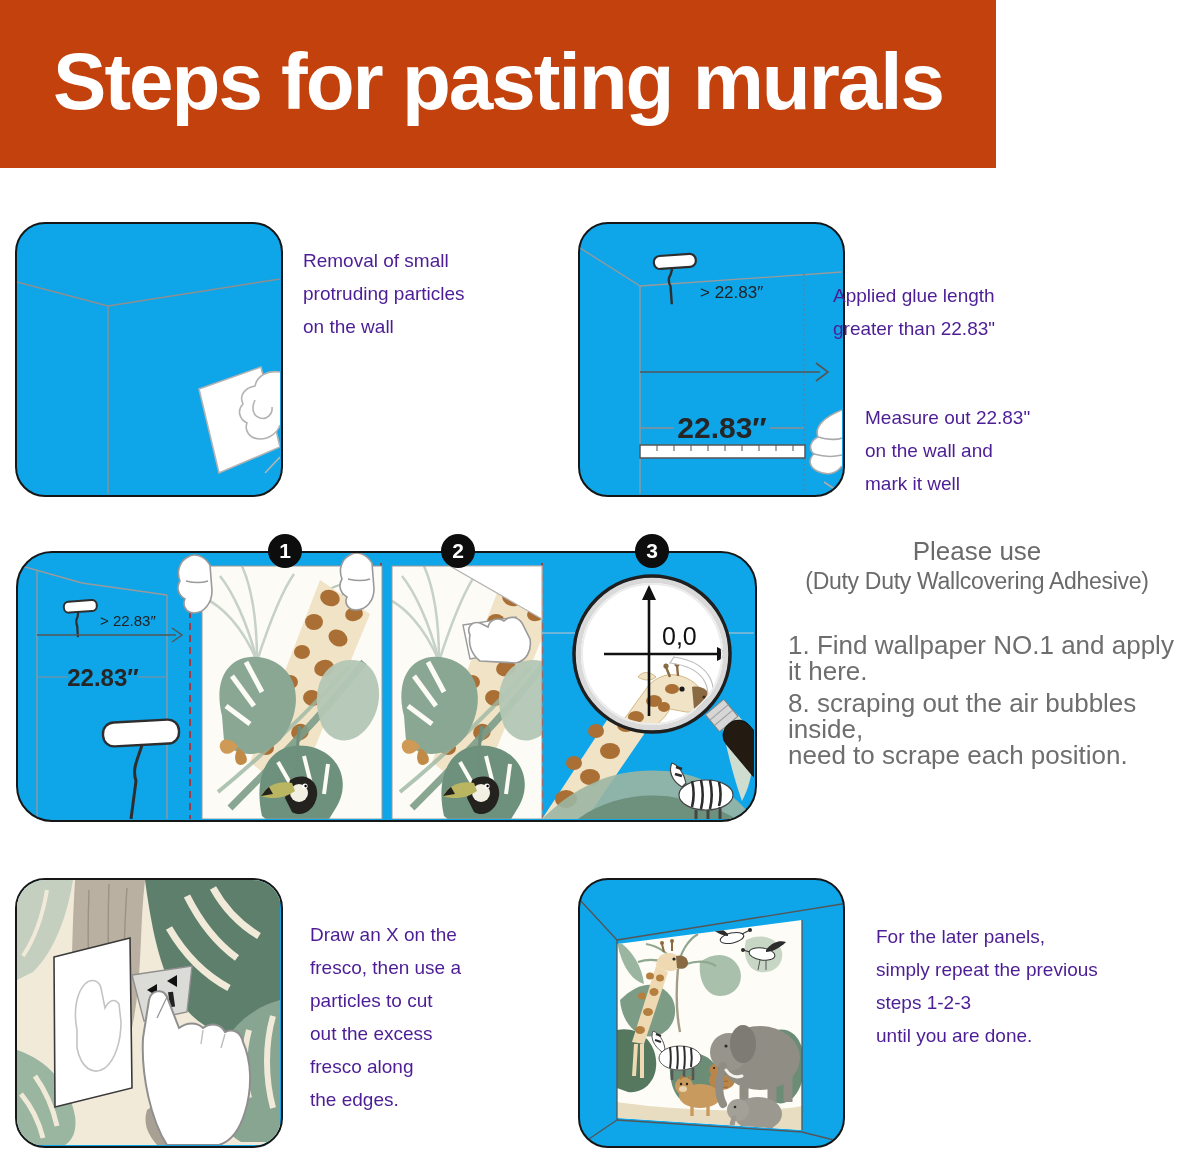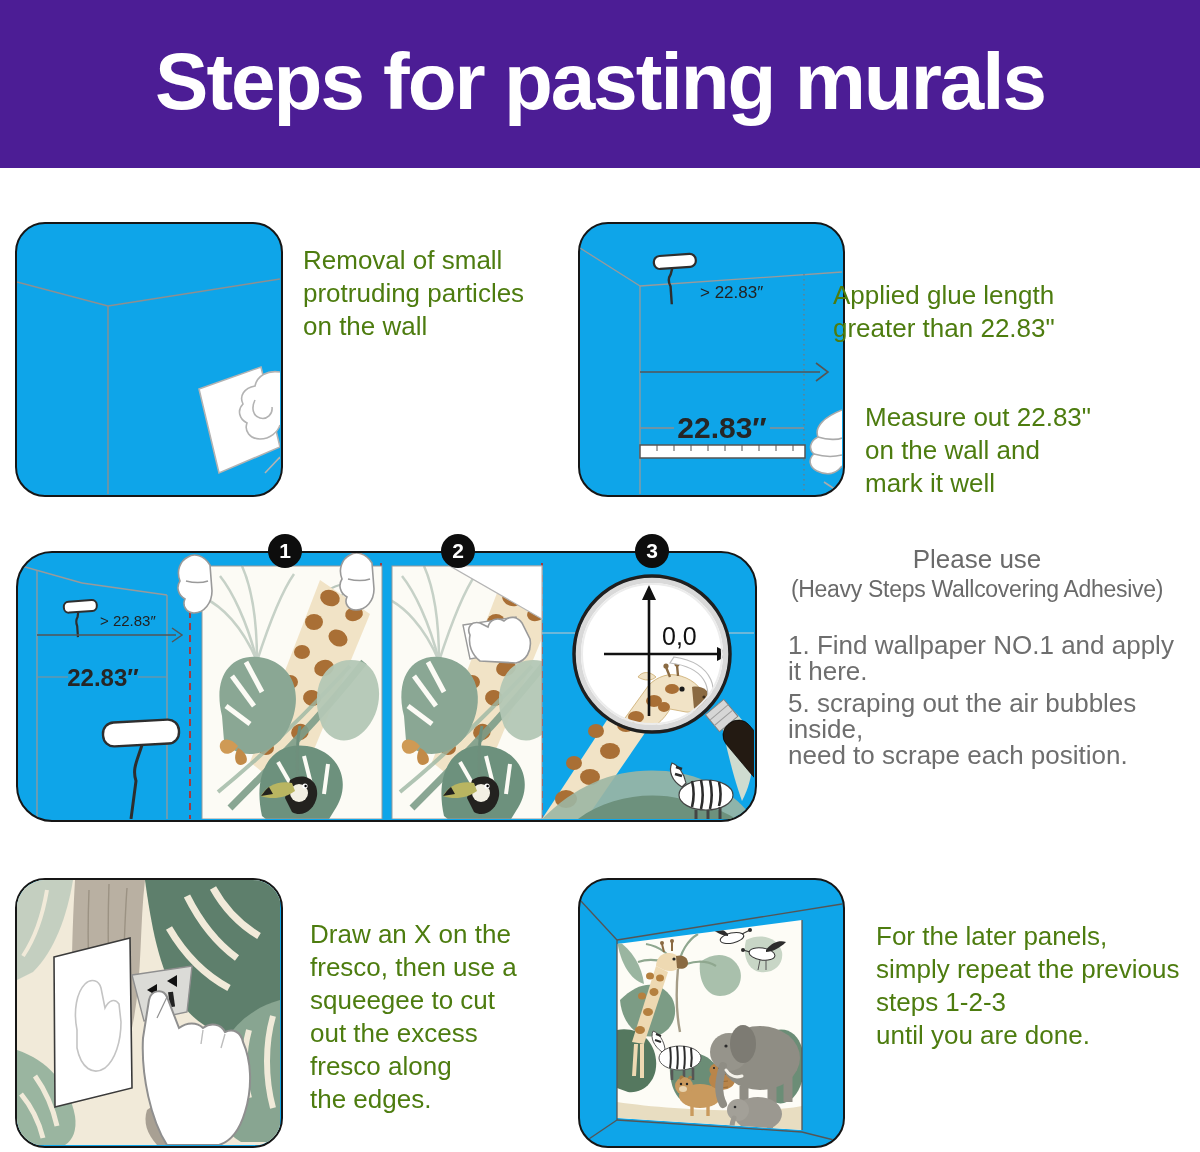--- a/index.html
+++ b/index.html
@@ -1,26 +1,26 @@
 <!DOCTYPE html>
 <html><head>
 <meta charset="utf-8">
 <style>
   html,body{margin:0;padding:0;background:#ffffff;}
   #app{position:relative;width:1200px;height:1152px;background:#ffffff;overflow:hidden;
        font-family:"Liberation Sans", sans-serif;}
-  .header{position:absolute;left:0;top:0;width:1200px;height:168px;background:#4c1d95;
+  .header{position:absolute;left:0;top:0;width:996px;height:168px;background:#c2410c;
           display:flex;align-items:center;justify-content:center;}
   .header h1{margin:0;color:#ffffff;font-size:80px;font-weight:bold;letter-spacing:-2px;
              transform:translateY(-2px);}
   .panel{position:absolute;background:#0ea5e9;border:2.5px solid #161616;border-radius:30px;
          overflow:hidden;box-sizing:border-box;}
   #panel-mid{border-radius:36px;}
-  .cap{position:absolute;color:#4d7c0f;font-size:26px;line-height:33px;white-space:pre-line;}
-  .note-title{position:absolute;color:#6a6a6a;text-align:center;white-space:pre-line;margin-top:8px;}
+  .cap{position:absolute;color:#4c1d95;font-size:19px;line-height:33px;white-space:pre-line;}
+  .note-title{position:absolute;color:#6a6a6a;text-align:center;white-space:pre-line;}
   .note-item{position:absolute;color:#6e6e6e;font-size:26px;line-height:26px;white-space:pre-line;}
   .badge{position:absolute;width:34px;height:34px;border-radius:50%;background:#0d0d0d;
          color:#fff;font-size:21px;font-weight:bold;display:flex;align-items:center;
          justify-content:center;transform:translate(-50%,-50%);z-index:6;}
   svg{display:block;}
   svg text{font-family:"Liberation Sans", sans-serif;}
 </style>
 </head>
 <body>
 
@@ -304,23 +304,23 @@
       <span>1</span>
     </div>
   <div class="badge" style="left:458px;top:551px;">
       <span>2</span>
     </div>
   <div class="badge" style="left:652px;top:551px;">
       <span>3</span>
     </div>
 
   <div class="note-title" style="left:772px;top:536px;width:410px;font-size:26px;">Please use</div>
-  <div class="note-title" style="left:772px;top:568px;width:410px;font-size:23px;letter-spacing:-0.3px;">(Heavy Steps Wallcovering Adhesive)</div>
+  <div class="note-title" style="left:772px;top:568px;width:410px;font-size:23px;letter-spacing:-0.3px;">(Duty Duty Wallcovering Adhesive)</div>
   <div class="note-item" style="left:788px;top:632px;width:404px;">1. Find wallpaper NO.1 and apply it here.</div>
-  <div class="note-item" style="left:788px;top:690px;width:404px;">5. scraping out the air bubbles inside,
+  <div class="note-item" style="left:788px;top:690px;width:404px;">8. scraping out the air bubbles inside,
 need to scrape each position.</div>
 
   <div class="panel" style="left:15px;top:878px;width:268px;height:270px;">
     <svg width="263" height="265" viewBox="0 0 263 265">
       <rect width="263" height="265" fill="#f1ead9"></rect>
       <g>
         <path d="M58,0 L128,0 C122,50 126,110 112,160 C104,190 84,206 64,198 C52,160 54,70 58,0 Z" fill="#b9b0a2"></path>
         <g stroke="#948b7c" stroke-width="1.4" fill="none" opacity="0.8">
           <path d="M72,10 C70,60 72,120 78,170"></path>
             <path d="M92,4 C90,60 92,120 96,176"></path>
@@ -360,21 +360,21 @@
       </g>
       <g>
         <path d="M132,120 C134,110 146,108 150,117 L162,148 C170,142 180,142 186,148 C194,142 204,144 208,152 C216,148 224,152 226,162 C234,180 236,206 228,232 C222,252 212,262 202,265 L150,265 C134,240 124,196 126,158 Z" fill="#ffffff" stroke="#8f8f8f" stroke-width="2"></path>
         <path d="M150,117 L140,138" stroke="#8f8f8f" stroke-width="1.2" fill="none"></path>
         <path d="M186,150 L184,164 M208,154 L204,168" stroke="#bdbdbd" stroke-width="1.4" fill="none"></path>
       </g>
     </svg>
   </div>
   <div class="cap" style="left:310px;top:918px;width:260px;">Draw an X on the
 fresco, then use a
-squeegee to cut
+particles to cut
 out the excess
 fresco along
 the edges.</div>
 
   <div class="panel" style="left:578px;top:878px;width:267px;height:270px;">
     <svg width="262" height="265" viewBox="0 0 262 265">
       <defs>
         <clipPath id="clip-wallD">
             <polygon points="37,64 222,40 222,250 37,238"></polygon>
           </clipPath>

